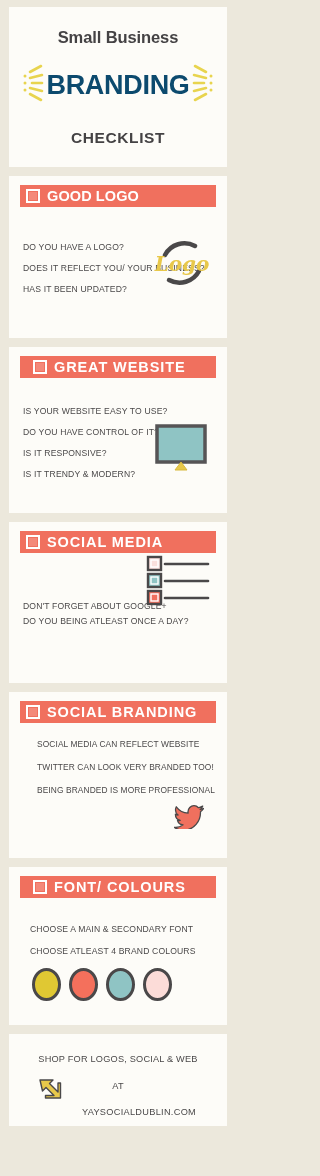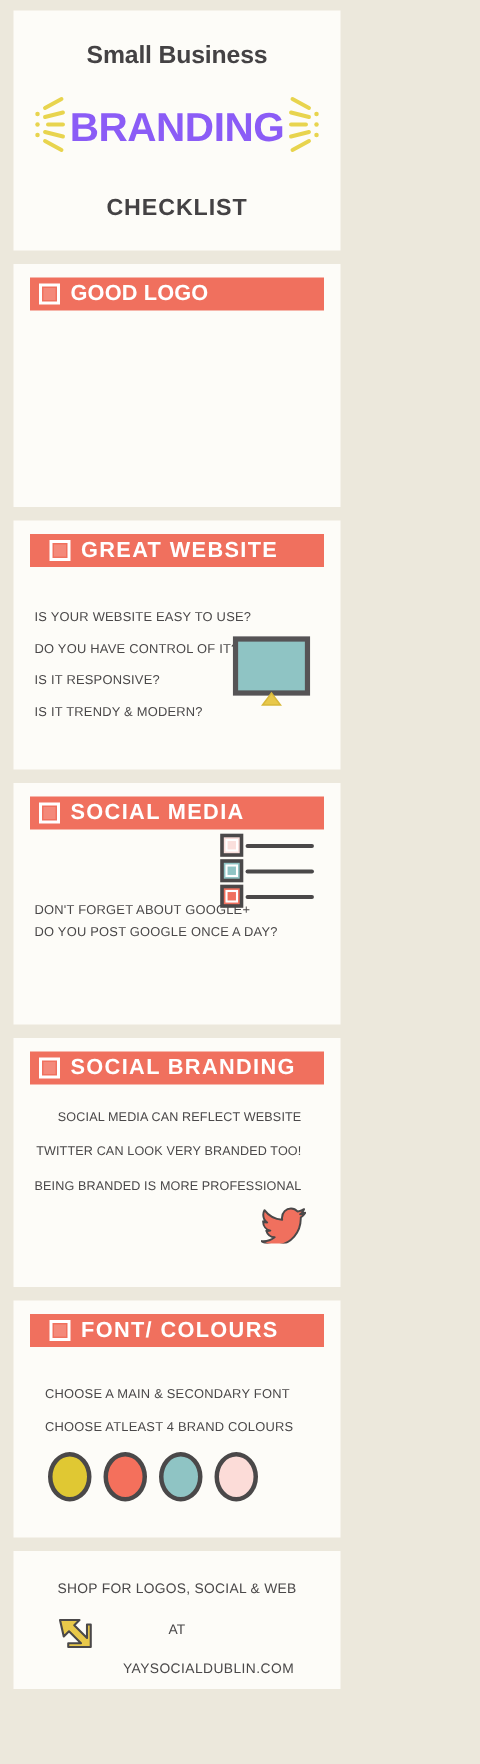--- a/index.html
+++ b/index.html
@@ -52,21 +52,21 @@
     display: flex;
     align-items: center;
     justify-content: center;
     gap: 2px;
     margin-top: 15px;
     width: 100%;
   }
   .branding-word {
     font-size: 27px;
     font-weight: bold;
-    color: #8b5cf6;
+    color: #0c4a6e;
     letter-spacing: -0.3px;
   }
   .rays { flex: none; }
   .title-bottom {
     font-size: 15.5px;
     font-weight: bold;
     color: #444244;
     letter-spacing: 0.6px;
     margin-top: 21px;
   }
@@ -133,21 +133,21 @@
 
   .q-logo   { position: absolute; left: 3px; top: 35px; }
   .q-logo .qline + .qline { margin-top: 11px; }
 
   .q-web    { position: absolute; left: 3px; top: 28px; }
   .q-web .qline + .qline { margin-top: 11px; }
 
   .q-soc    { position: absolute; left: 3px; top: 48px; }
   .q-soc .qline + .qline { margin-top: 5px; }
 
-  .q-brand  { position: absolute; left: 3px; top: 16px; text-align: right; }
+  .q-brand  { position: absolute; left: 17px; top: 16px; }
   .q-brand .qline { font-size: 8.4px; letter-spacing: 0.1px; }
   .q-brand .qline + .qline { margin-top: 13px; }
 
   .q-font   { position: absolute; left: 10px; top: 26px; }
   .q-font .qline + .qline { margin-top: 12px; }
 
   
   .art { position: absolute; }
   .art-logo   { right: 6px;  top: 28px; }
   .art-screen { right: 9px;  top: 46px; }
@@ -236,20 +236,34 @@
     </div>
 
     <div class="title-bottom">CHECKLIST</div>
   </div>
 
   <div class="card section-card sec-logo">
     <div class="sec-header">
       <span class="chk-icon"></span>
       <span class="sec-title">GOOD LOGO</span>
     </div>
+    <div class="sec-body">
+      <div class="q-logo">
+        <div class="qline">DO YOU HAVE A LOGO?</div>
+        <div class="qline">DOES IT REFLECT YOU/ YOUR BUSINESS?</div>
+        <div class="qline">HAS IT BEEN UPDATED?</div>
+      </div>
+      <div class="art art-logo">
+        <svg width="56" height="56" viewBox="0 0 56 56">
+          <path d="M41 11 A22 22 0 0 0 11 20" fill="none" stroke="#4A4849" stroke-width="4.5" stroke-linecap="round"></path>
+          <path d="M15 45 A22 22 0 0 0 45 36" fill="none" stroke="#4A4849" stroke-width="4.5" stroke-linecap="round"></path>
+          <text x="28" y="36" font-family="'DejaVu Serif', serif" font-size="20" font-style="italic" font-weight="bold" fill="#E8C84A" text-anchor="middle">Logo</text>
+        </svg>
+      </div>
+    </div>
   </div>
 
   <div class="card section-card sec-website">
     <div class="sec-header indent">
       <span class="chk-icon"></span>
       <span class="sec-title sp">GREAT WEBSITE</span>
     </div>
     <div class="sec-body">
       <div class="q-web">
         <div class="qline">IS YOUR WEBSITE EASY TO USE?</div>
@@ -267,21 +281,21 @@
   </div>
 
   <div class="card section-card sec-social">
     <div class="sec-header">
       <span class="chk-icon"></span>
       <span class="sec-title sp">SOCIAL MEDIA</span>
     </div>
     <div class="sec-body">
       <div class="q-soc">
         <div class="qline">DON'T FORGET ABOUT GOOGLE+</div>
-        <div class="qline">DO YOU POST GOOGLE ONCE A DAY?</div>
+        <div class="qline">DO YOU BEING ATLEAST ONCE A DAY?</div>
       </div>
       <div class="art art-checks">
         <svg width="66" height="52" viewBox="0 0 66 52">
           <g>
             <rect x="2" y="2" width="13" height="13" fill="#FADFDC" stroke="#4A4849" stroke-width="2.4"></rect>
             <rect x="5" y="5" width="7" height="7" fill="#FADFDC" stroke="#FFFFFF" stroke-width="1.4"></rect>
             <line x1="19" y1="9" x2="62" y2="9" stroke="#4A4849" stroke-width="2.6" stroke-linecap="round"></line>
           </g>
           <g>
             <rect x="2" y="19" width="13" height="13" fill="#8FC4C4" stroke="#4A4849" stroke-width="2.4"></rect>

